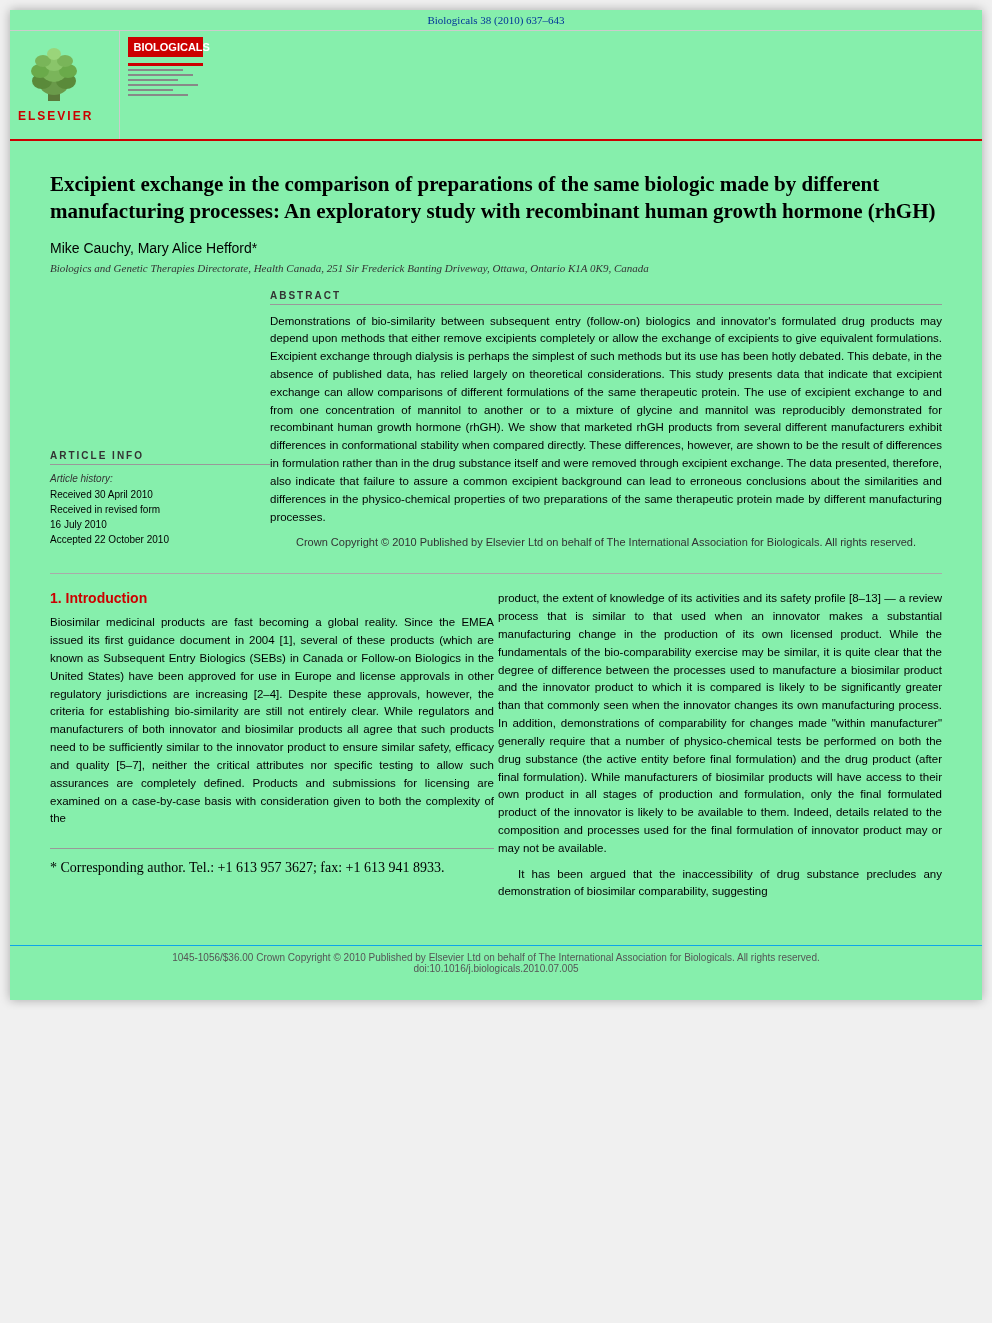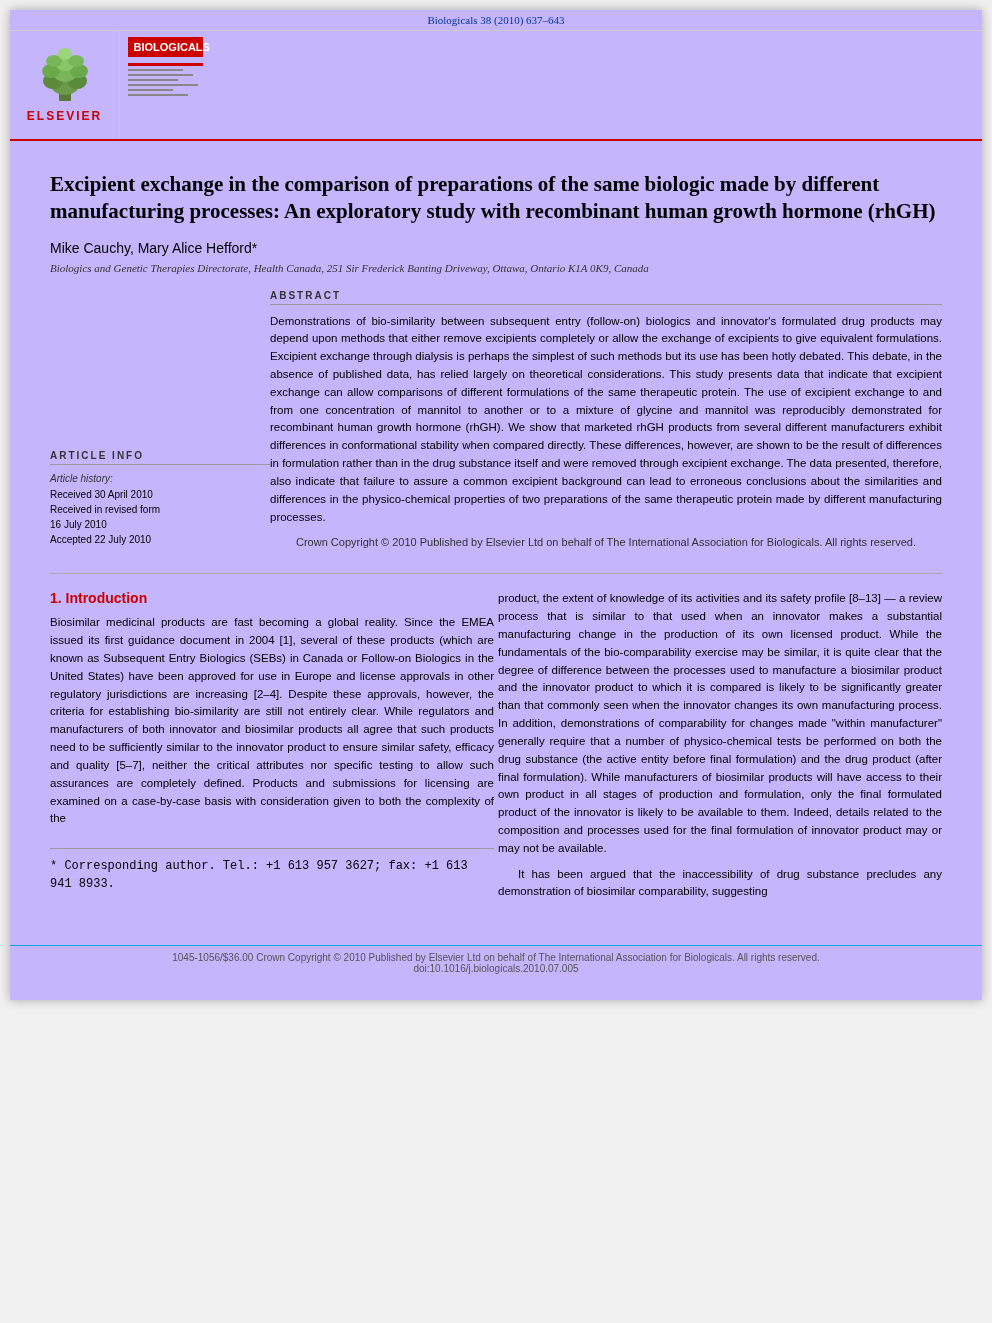--- a/index.html
+++ b/index.html
@@ -7,21 +7,21 @@
       background: #f0f0f0;
       font-family: 'Times New Roman', Times, serif;
       font-size: 13px;
       color: #000;
       display: flex;
       justify-content: center;
       padding: 10px;
     }
     .page {
       width: 992px;
-      background: #c4b5fd;
+      background: #86efac;
       box-shadow: 0 0 10px rgba(0,0,0,0.3);
       padding: 0 0 20px 0;
     }
     
     .top-bar {
       text-align: center;
       padding: 4px 0;
       font-size: 11px;
       color: #003399;
       border-bottom: 1px solid #ccc;
@@ -32,21 +32,21 @@
       align-items: stretch;
       border-bottom: 2px solid #c00;
       min-height: 110px;
     }
     .elsevier-logo {
       width: 110px;
       min-width: 110px;
       border-right: 1px solid #ccc;
       display: flex;
       flex-direction: column;
-      align-items: center;
+      align-items: flex-start;
       justify-content: center;
       padding: 8px;
     }
     .elsevier-text {
       font-size: 12px;
       font-weight: bold;
       color: #c00;
       letter-spacing: 2px;
       margin-top: 4px;
       font-family: Arial, sans-serif;
@@ -240,22 +240,22 @@
     .body-text p:first-child {
       text-indent: 0;
     }
     
     .footnotes {
       margin-top: 20px;
       border-top: 1px solid #999;
       padding-top: 8px;
     }
     .footnote-text {
-      font-size: 12px;
-      font-family: Liberation Mono, monospace;
+      font-size: 14px;
+      font-family: Liberation Serif, serif;
       color: #000;
       line-height: 1.5;
     }
     .footnote-text a {
       color: #0066cc;
       text-decoration: none;
     }
     
     .page-footer {
       margin-top: 16px;
@@ -333,21 +333,21 @@
     <div class="two-col">
 
       <div class="left-col">
         <div class="section-header">ARTICLE INFO</div>
 
         <div class="article-info-block">
           <div class="info-label">Article history:</div>
           <div class="info-text">Received 30 April 2010</div>
           <div class="info-text">Received in revised form</div>
           <div class="info-text">16 July 2010</div>
-          <div class="info-text">Accepted 22 July 2010</div>
+          <div class="info-text">Accepted 22 October 2010</div>
         </div>
 
       </div>
 
       <div class="right-col">
         <div class="section-header">ABSTRACT</div>
         <div class="abstract-text">
           <p>Demonstrations of bio-similarity between subsequent entry (follow-on) biologics and innovator's formulated drug products may depend upon methods that either remove excipients completely or allow the exchange of excipients to give equivalent formulations. Excipient exchange through dialysis is perhaps the simplest of such methods but its use has been hotly debated. This debate, in the absence of published data, has relied largely on theoretical considerations. This study presents data that indicate that excipient exchange can allow comparisons of different formulations of the same therapeutic protein. The use of excipient exchange to and from one concentration of mannitol to another or to a mixture of glycine and mannitol was reproducibly demonstrated for recombinant human growth hormone (rhGH). We show that marketed rhGH products from several different manufacturers exhibit differences in conformational stability when compared directly. These differences, however, are shown to be the result of differences in formulation rather than in the drug substance itself and were removed through excipient exchange. The data presented, therefore, also indicate that failure to assure a common excipient background can lead to erroneous conclusions about the similarities and differences in the physico-chemical properties of two preparations of the same therapeutic protein made by different manufacturing processes.</p>
           <p class="copyright-text">Crown Copyright © 2010 Published by Elsevier Ltd on behalf of The International Association for Biologicals. All rights reserved.</p>
         </div>

